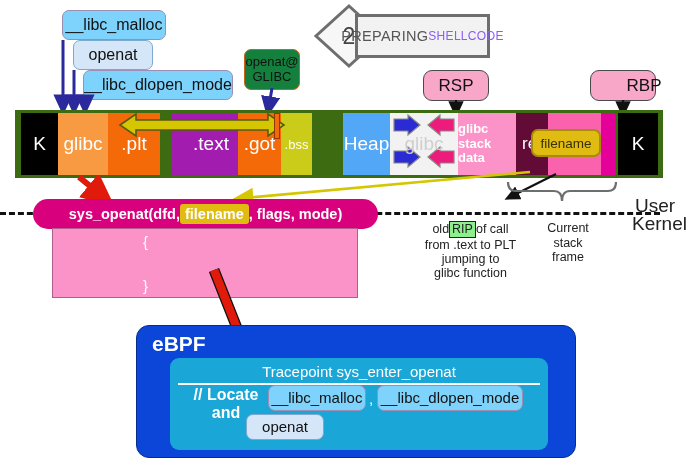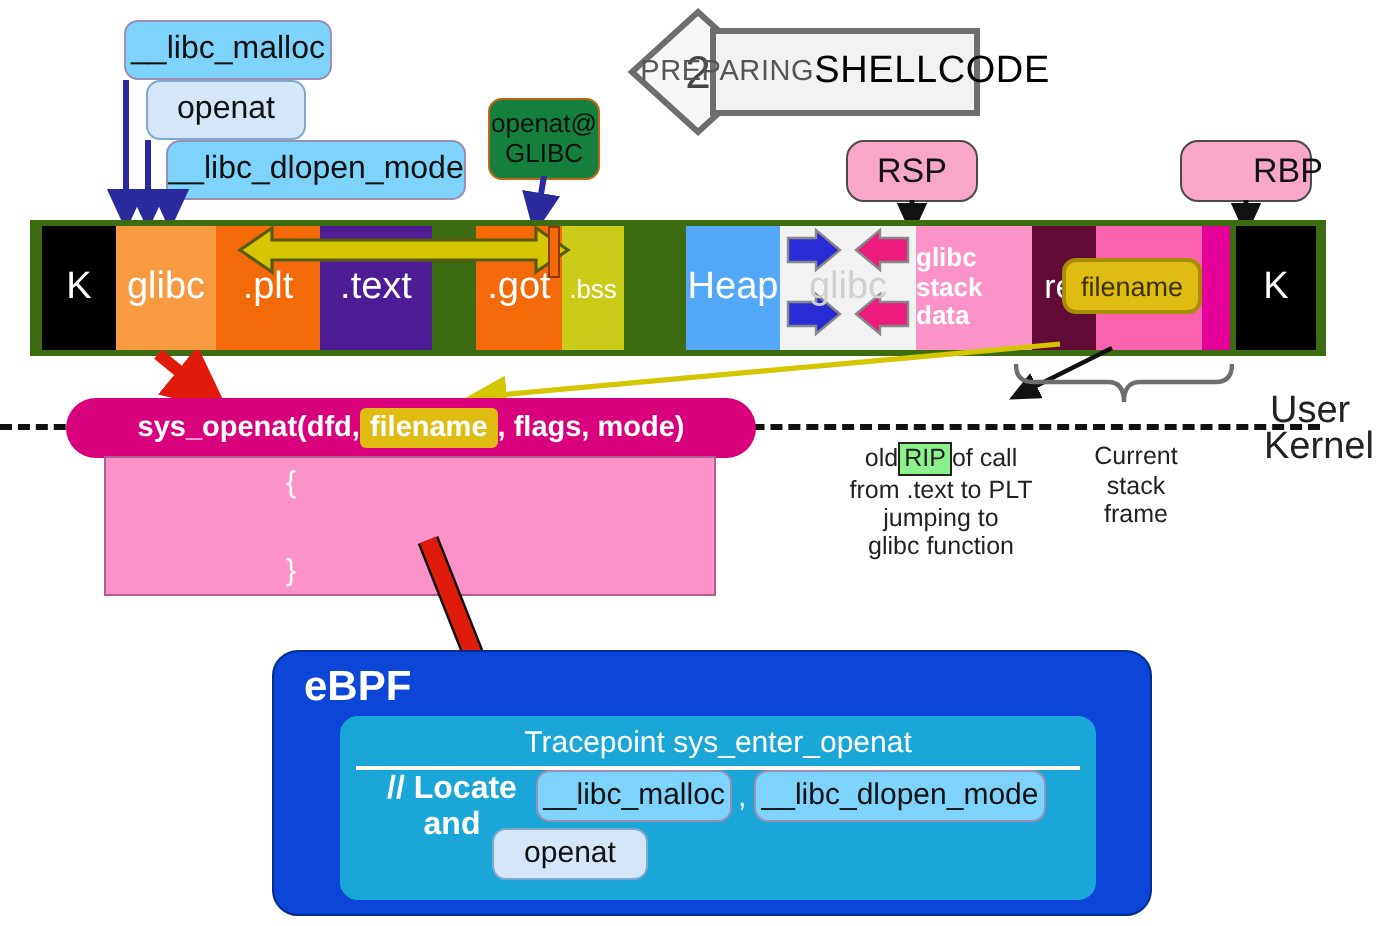--- a/index.html
+++ b/index.html
@@ -47,21 +47,21 @@
 
 <div class="abs ctr" style="left:313px;top:3px;width:72px;height:66px;">
   <svg width="72" height="66" viewBox="0 0 72 66">
     <polygon points="36,3 69,33 36,63 3,33" fill="#f7f7f7" stroke="#6e6e6e" stroke-width="3"></polygon>
   </svg>
   <span class="abs" style="left:0;top:0;width:72px;height:66px;display:flex;align-items:center;justify-content:center;font-size:23px;color:#444;">2</span>
 </div>
 <div class="abs" style="left:355px;top:14px;width:135px;height:44px;background:#f2f2f2;border:3px solid #6e6e6e;
             display:flex;align-items:center;justify-content:center;">
   <span style="font-size:14.5px;color:#555;letter-spacing:.3px;">PREPARING</span>
-  <span style="font-size:19px;color:#000000;letter-spacing:.3px;">SHELLCODE</span>
+  <span style="font-size:12px;color:#8b5cf6;letter-spacing:.3px;">SHELLCODE</span>
 </div>
 
 <div class="abs lbl ctr" style="left:62px;top:10px;width:104px;height:30px;">
   <span>__libc_malloc</span>
 </div>
 <div class="abs lbl blue ctr" style="left:73px;top:40px;width:80px;height:30px;">
   <span>openat</span>
 </div>
 <div class="abs lbl ctr" style="left:83px;top:70px;width:150px;height:30px;">
   <span>__libc_dlopen_mode</span>
@@ -105,21 +105,21 @@
 <div class="abs" id="membar">
   <div class="seg" style="left:3px;width:37px;background:#000;color:#fff;font-size:19px;">
     <span>K</span>
   </div>
   <div class="seg" style="left:40px;width:50px;background:#f79a41;font-size:19px;">
     <span>glibc</span>
   </div>
   <div class="seg" style="left:90px;width:52px;background:#f46a08;font-size:19px;">
     <span>.plt</span>
   </div>
-  <div class="seg" style="left:142px;width:56px;background:#4c1d95;font-size:19px;">
+  <div class="seg" style="left:154px;width:78px;background:#a21caf;font-size:19px;">
     <span>.text</span>
   </div>
   <div class="seg" style="left:220px;width:43px;background:#f46a08;font-size:19px;">
     <span>.got</span>
   </div>
   <div class="seg" style="left:263px;width:31px;background:#cbcc19;font-size:13px;">
     <span>.bss</span>
   </div>
   <div class="seg" style="left:325px;width:47px;background:#52a8f7;font-size:19px;">
     <span>Heap</span>

